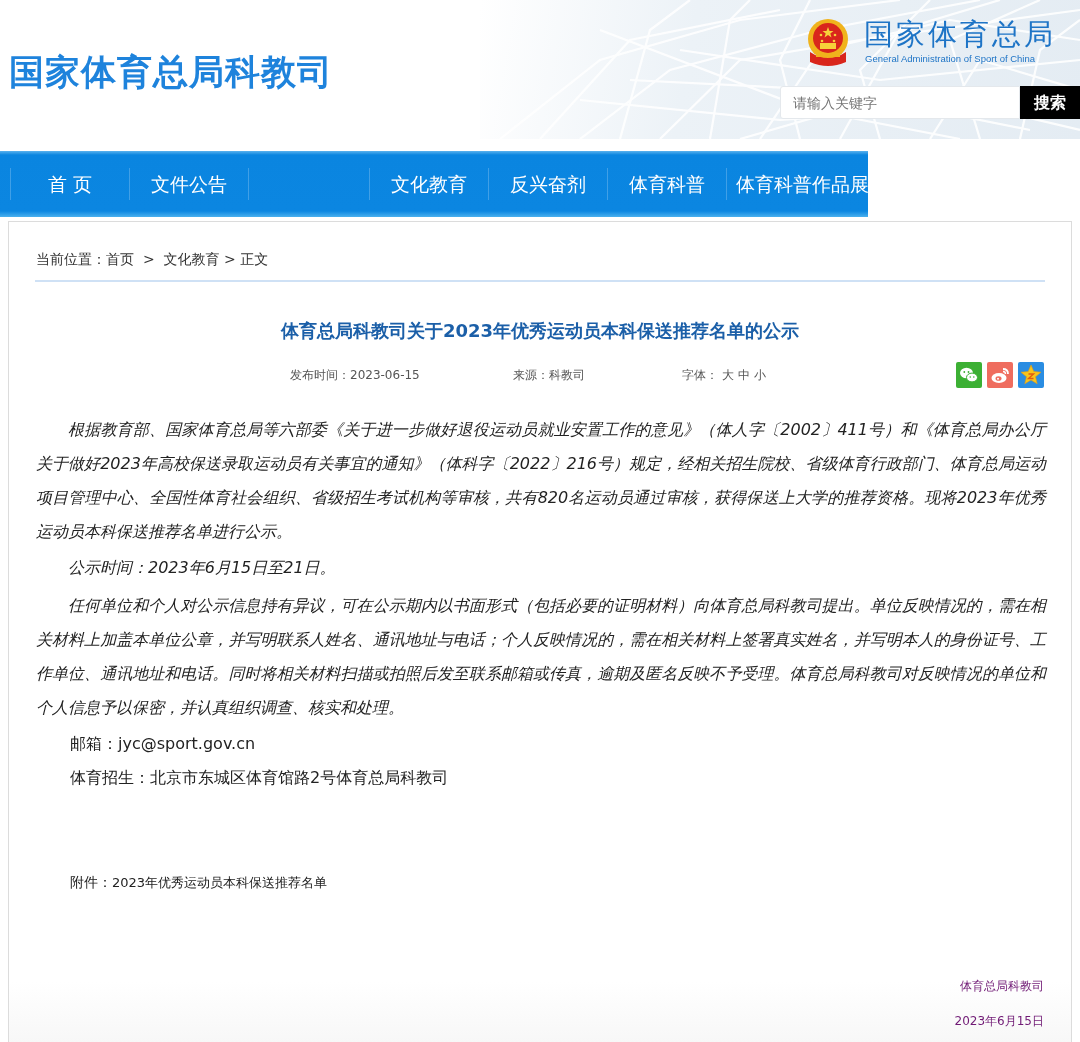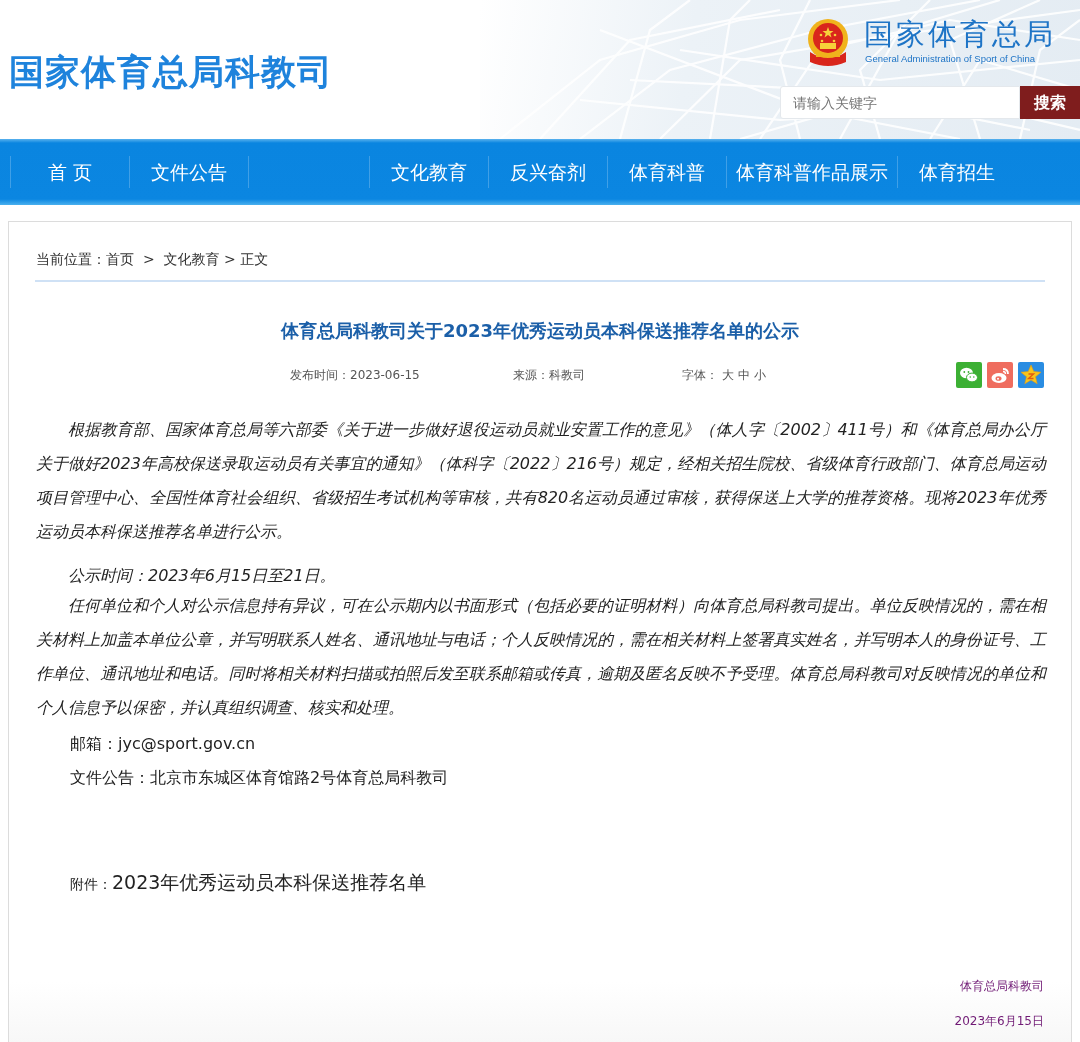--- a/index.html
+++ b/index.html
@@ -10,24 +10,24 @@
     .header { position: absolute; left: 0; top: 0; width: 1080px; height: 139px; background: #ffffff; overflow: hidden; }
     .header-bg { position: absolute; left: 480px; top: 0; width: 600px; height: 139px;
       background: linear-gradient(100deg, rgba(255,255,255,1) 0%, rgba(236,242,247,1) 35%, rgba(228,236,243,1) 100%); }
     .header-bg svg { position: absolute; left: 0; top: 0; }
     .site-title { position: absolute; left: 9px; top: 50px; font-size: 35px; font-weight: bold; color: #1e83dc; letter-spacing: 1px; line-height: 44px; }
     .logo { position: absolute; left: 806px; top: 16px; width: 250px; height: 54px; }
     .emblem { position: absolute; left: 0; top: 2px; width: 44px; height: 50px; }
     .logo-cn { position: absolute; left: 58px; top: 0; font-size: 29px; color: #1e74c6; letter-spacing: 3px; line-height: 36px; }
     .logo-en { position: absolute; left: 59px; top: 37px; font-size: 9.5px; color: #1e74c6; line-height: 12px; font-family: "Liberation Sans", sans-serif; }
     .search-box { position: absolute; left: 780px; top: 86px; width: 240px; height: 33px; background: #ffffff; border: 1px solid #e4e8ec; border-radius: 3px 0 0 3px; font-size: 14px; color: #555; padding-left: 12px; line-height: 31px; font-family: "DejaVu Sans", sans-serif; outline: none; }
-    .search-btn { position: absolute; left: 1020px; top: 86px; width: 60px; height: 33px; background: #7f1d1d; color: #fff; font-size: 16px; font-weight: bold; border: none; line-height: 33px; text-align: center; }
+    .search-btn { position: absolute; left: 1020px; top: 86px; width: 60px; height: 33px; background: #000000; color: #fff; font-size: 16px; font-weight: bold; border: none; line-height: 33px; text-align: center; }
 
     
-    .nav { position: absolute; left: 0; top: 139px; width: 1080px; height: 66px;
+    .nav { position: absolute; left: 0; top: 151px; width: 868px; height: 66px;
       background: linear-gradient(180deg, #5ab2ee 0px, #0a85e0 4px, #0b86e1 60px, #4ab0ee 66px); }
     .nav-item { position: absolute; top: 0; height: 66px; line-height: 66px; color: #ffffff; font-size: 19px; text-align: center; }
     .nav-sep { position: absolute; top: 17px; width: 1px; height: 32px; background: rgba(255,255,255,0.22); }
 
     
     .panel { position: absolute; left: 8px; top: 221px; width: 1064px; height: 830px; border: 1px solid #dcdcdc; background: linear-gradient(180deg, #ffffff 0px, #ffffff 760px, #f6f6f6 830px); }
     .breadcrumb { position: absolute; left: 36px; top: 249px; font-size: 14px; color: #333; line-height: 20px; }
     .breadcrumb span { margin-right: 0; }
     .crumb-link { color: #333; }
     .bc-rule { position: absolute; left: 35px; top: 280px; width: 1010px; height: 2px; background: #cfe1f5; }
@@ -36,21 +36,21 @@
     .meta { position: absolute; top: 366px; font-size: 12px; color: #555; line-height: 18px; }
     .font-size-link { color: #555; margin-left: 4px; }
     .share-icons { position: absolute; left: 956px; top: 362px; height: 26px; }
     .share-icon { position: absolute; top: 0; width: 26px; height: 26px; border-radius: 2px; }
 
     .body-text { position: absolute; left: 36px; width: 1010px; font-size: 16px; color: #222; line-height: 34px; }
     .para { text-indent: 2em; text-align: justify; font-style: italic; }
     .line { padding-left: 34px; }
 
     .attach { position: absolute; left: 70px; top: 871px; font-size: 14px; color: #222; line-height: 22px; }
-    .attach-link { font-size: 19px; color: #222; }
+    .attach-link { font-size: 13px; color: #222; }
 
     .sign { position: absolute; right: 36px; font-size: 12px; color: #701a75; line-height: 22px; text-align: right; }
   </style>
 </head>
 <body>
 
 <div class="header">
   <div class="header-bg">
     <svg width="600" height="139" viewBox="0 0 600 139">
       <g stroke="#ffffff" stroke-width="2.2" fill="none" opacity="0.9">
@@ -160,30 +160,30 @@
     <svg width="26" height="26" viewBox="0 0 26 26">
       <polygon points="13,3 15.8,9.6 23,10.2 17.5,14.8 19.2,21.8 13,18 6.8,21.8 8.5,14.8 3,10.2 10.2,9.6" fill="#f7c51c" stroke="#e69a12" stroke-width="0.6"></polygon>
       <path d="M10.5 12 L15.5 12 L10.5 16.5 L15.5 16.5" stroke="#e25b12" stroke-width="1.4" fill="none"></path>
     </svg>
   </div>
 </div>
 
 <div class="body-text" style="top:413px;">
   <p class="para">根据教育部、国家体育总局等六部委《关于进一步做好退役运动员就业安置工作的意见》（体人字〔2002〕411号）和《体育总局办公厅关于做好2023年高校保送录取运动员有关事宜的通知》（体科字〔2022〕216号）规定，经相关招生院校、省级体育行政部门、体育总局运动项目管理中心、全国性体育社会组织、省级招生考试机构等审核，共有820名运动员通过审核，获得保送上大学的推荐资格。现将2023年优秀运动员本科保送推荐名单进行公示。</p>
 </div>
-<div class="body-text" style="top:551px;margin-top:8px;">
+<div class="body-text" style="top:551px;">
   <p class="para">公示时间：2023年6月15日至21日。</p>
 </div>
 <div class="body-text" style="top:589px;">
   <p class="para">任何单位和个人对公示信息持有异议，可在公示期内以书面形式（包括必要的证明材料）向体育总局科教司提出。单位反映情况的，需在相关材料上加盖本单位公章，并写明联系人姓名、通讯地址与电话；个人反映情况的，需在相关材料上签署真实姓名，并写明本人的身份证号、工作单位、通讯地址和电话。同时将相关材料扫描或拍照后发至联系邮箱或传真，逾期及匿名反映不予受理。体育总局科教司对反映情况的单位和个人信息予以保密，并认真组织调查、核实和处理。</p>
 </div>
 
 <div class="body-text" style="top:727px;">
   <p class="line"><span>邮箱：</span><span>jyc@sport.gov.cn</span></p>
-  <p class="line"><span>文件公告：</span><span>北京市东城区体育馆路2号体育总局科教司</span></p>
+  <p class="line"><span>体育招生：</span><span>北京市东城区体育馆路2号体育总局科教司</span></p>
 </div>
 
 <div class="attach">
   <span>附件：</span><span class="attach-link">2023年优秀运动员本科保送推荐名单</span>
 </div>
 
 <div class="sign" style="top:975px;">体育总局科教司</div>
 <div class="sign" style="top:1010px;text-align:center;">2023年6月15日</div>
 
 </body></html>

